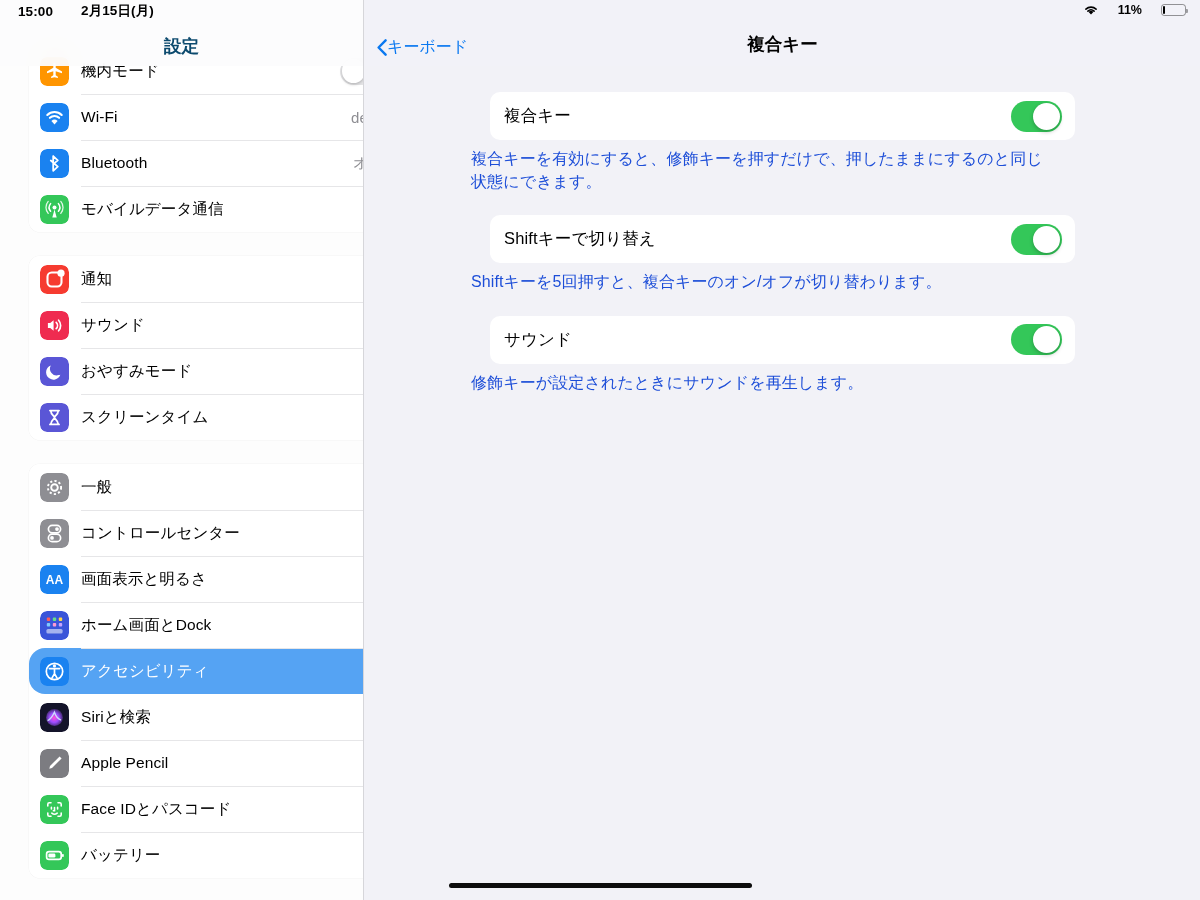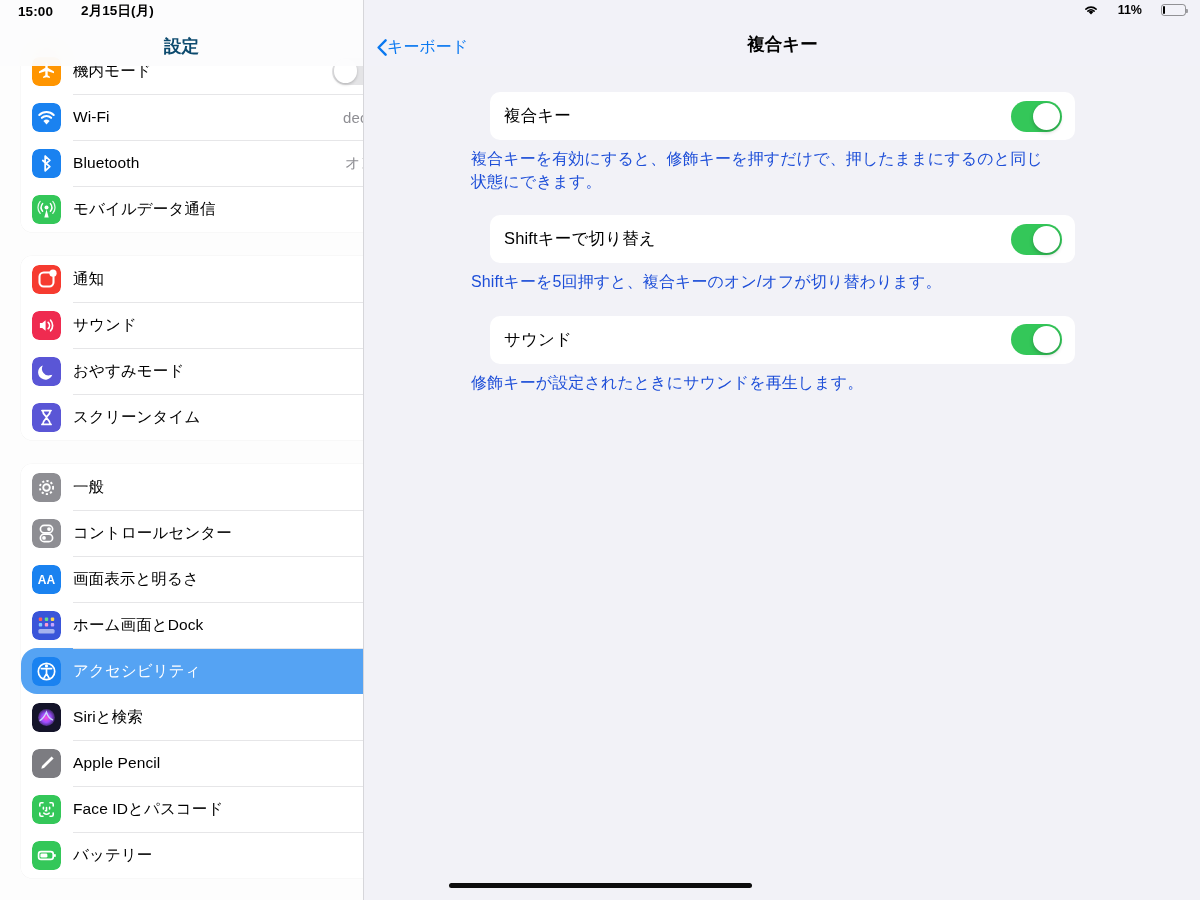--- a/index.html
+++ b/index.html
@@ -52,21 +52,21 @@
   #sidebar-header {
     position:absolute; top:0; left:0; width:363px; height:66px;
     background:rgba(252,252,253,.92);
     backdrop-filter: blur(16px);
     display:flex; align-items:flex-end; justify-content:center;
     padding-bottom:8px; z-index:20;
   }
   #sidebar-title { font-size:17.5px; font-weight:700; color:#0c4a6e; }
 
   #sidebar-scroll {
-    position:absolute; top:0; left:4px; width:405px; height:900px;
+    position:absolute; top:0; left:12px; width:405px; height:900px;
     padding:0 17px;
   }
   .group {
     background:#fff; border-radius:11px; overflow:hidden;
     margin-bottom:24px;
     box-shadow: 0 0 0 .5px rgba(0,0,0,.045);
   }
   .row {
     position:relative; display:flex; align-items:center;
     height:46px; padding-left:11px; padding-right:14px;

